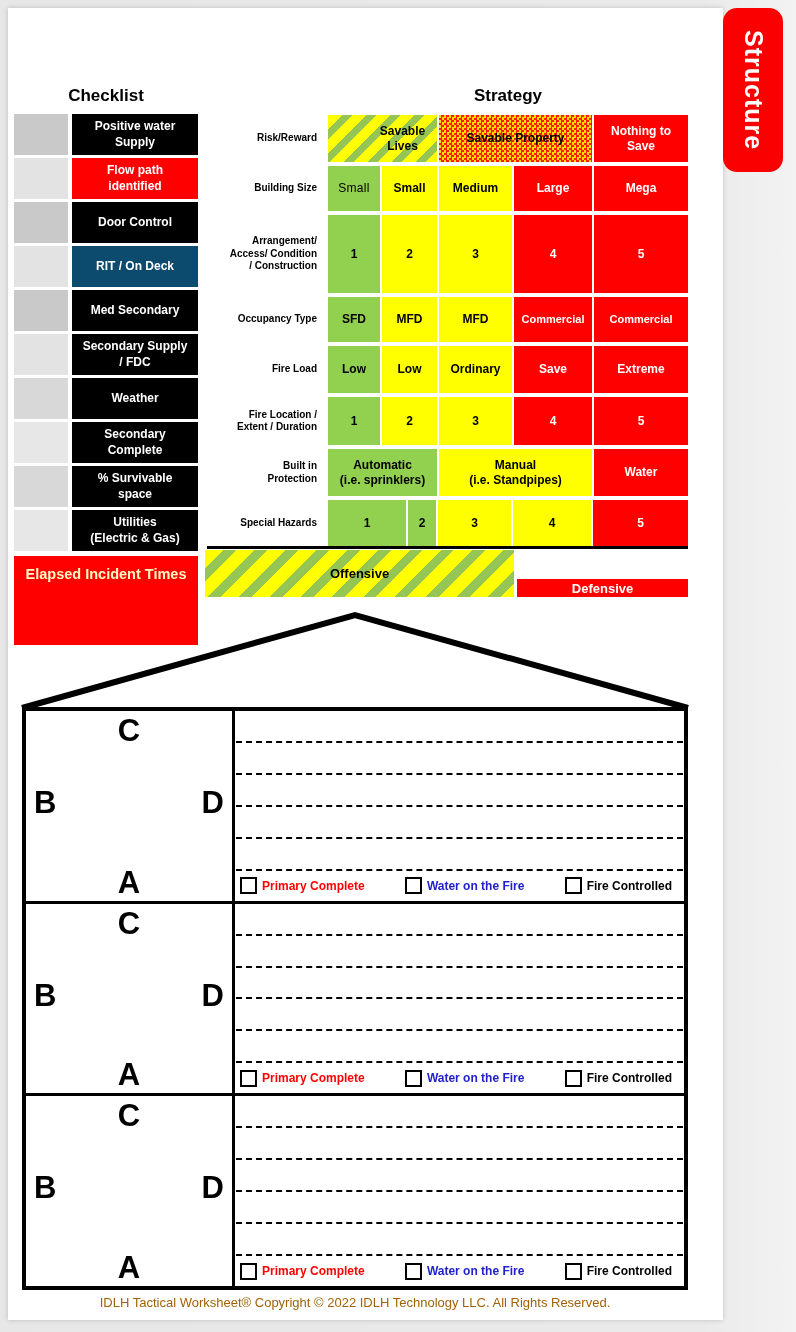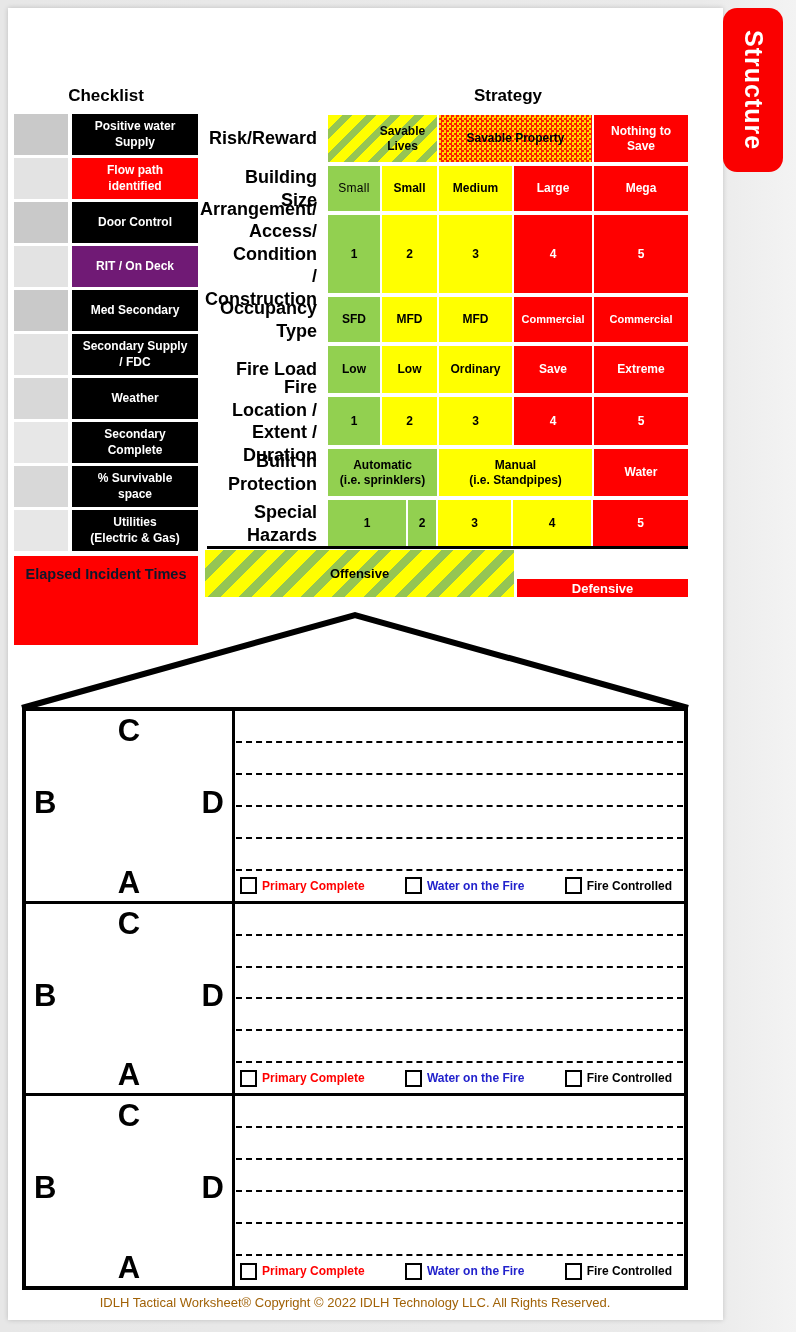--- a/index.html
+++ b/index.html
@@ -33,34 +33,34 @@
   #checklist { position:absolute; left:14px; top:114px; width:184px; }
   .cl-row { display:flex; height:41px; margin-bottom:3px; }
   .cl-swatch { width:54px; height:100%; margin-right:4px; flex:none; }
   .cl-box {
     flex:1; background:#000; color:#fff; font-weight:bold; font-size:12px;
     display:flex; align-items:center; justify-content:center; text-align:center;
     white-space:pre-line; line-height:1.3; padding:1px 2px;
   }
   #elapsed-box {
     position:absolute; left:14px; top:556px; width:184px; height:89px;
-    background:#ff0000; color:#0f172a; font-weight:bold; font-size:14.5px;
+    background:#ff0000; color:#fef9c3; font-weight:bold; font-size:14.5px;
     text-align:center; padding-top:10px;
   }
   
   #strategy-grid {
     position:absolute; left:208px; top:115px; width:480px;
     display:grid;
     grid-template-columns: 118px 52px 55px 73px 78px 94px;
     grid-template-rows: 47px 45px 78px 45px 47px 48px 47px 47px;
     column-gap:2px; row-gap:4px;
   }
   .m-label {
     display:flex; align-items:center; justify-content:flex-end;
-    text-align:right; font-weight:bold; font-size:18px; color:#000;
+    text-align:right; font-weight:bold; font-size:10px; color:#000;
     padding-right:9px; white-space:pre-line; line-height:1.25;
   }
   .cell {
     display:flex; align-items:center; justify-content:center;
     text-align:center; font-weight:bold; font-size:12px; color:#000;
     white-space:pre-line; line-height:1.25; cursor:pointer;
   }
   .green  { background:#92d050; }
   .yellow { background:#ffff00; }
   .red    { background:#ff0000; color:#fff; }
@@ -152,21 +152,21 @@
     <div class="cl-swatch" style="background: rgb(227, 227, 227);"></div>
     <div class="cl-box" style="background: rgb(255, 0, 0);">Flow path
 identified</div>
   </div>
   <div class="cl-row">
     <div class="cl-swatch" style="background: rgb(201, 201, 201);"></div>
     <div class="cl-box" style="background: rgb(0, 0, 0);">Door Control</div>
   </div>
   <div class="cl-row">
     <div class="cl-swatch" style="background: rgb(227, 227, 227);"></div>
-    <div class="cl-box" style="background: #701a75;">RIT / On Deck</div>
+    <div class="cl-box" style="background: #0c4a6e;">RIT / On Deck</div>
   </div>
   <div class="cl-row">
     <div class="cl-swatch" style="background: rgb(201, 201, 201);"></div>
     <div class="cl-box" style="background: rgb(0, 0, 0);">Med Secondary</div>
   </div>
   <div class="cl-row">
     <div class="cl-swatch" style="background: rgb(227, 227, 227);"></div>
     <div class="cl-box" style="background: rgb(0, 0, 0);">Secondary Supply
 / FDC</div>
   </div>

